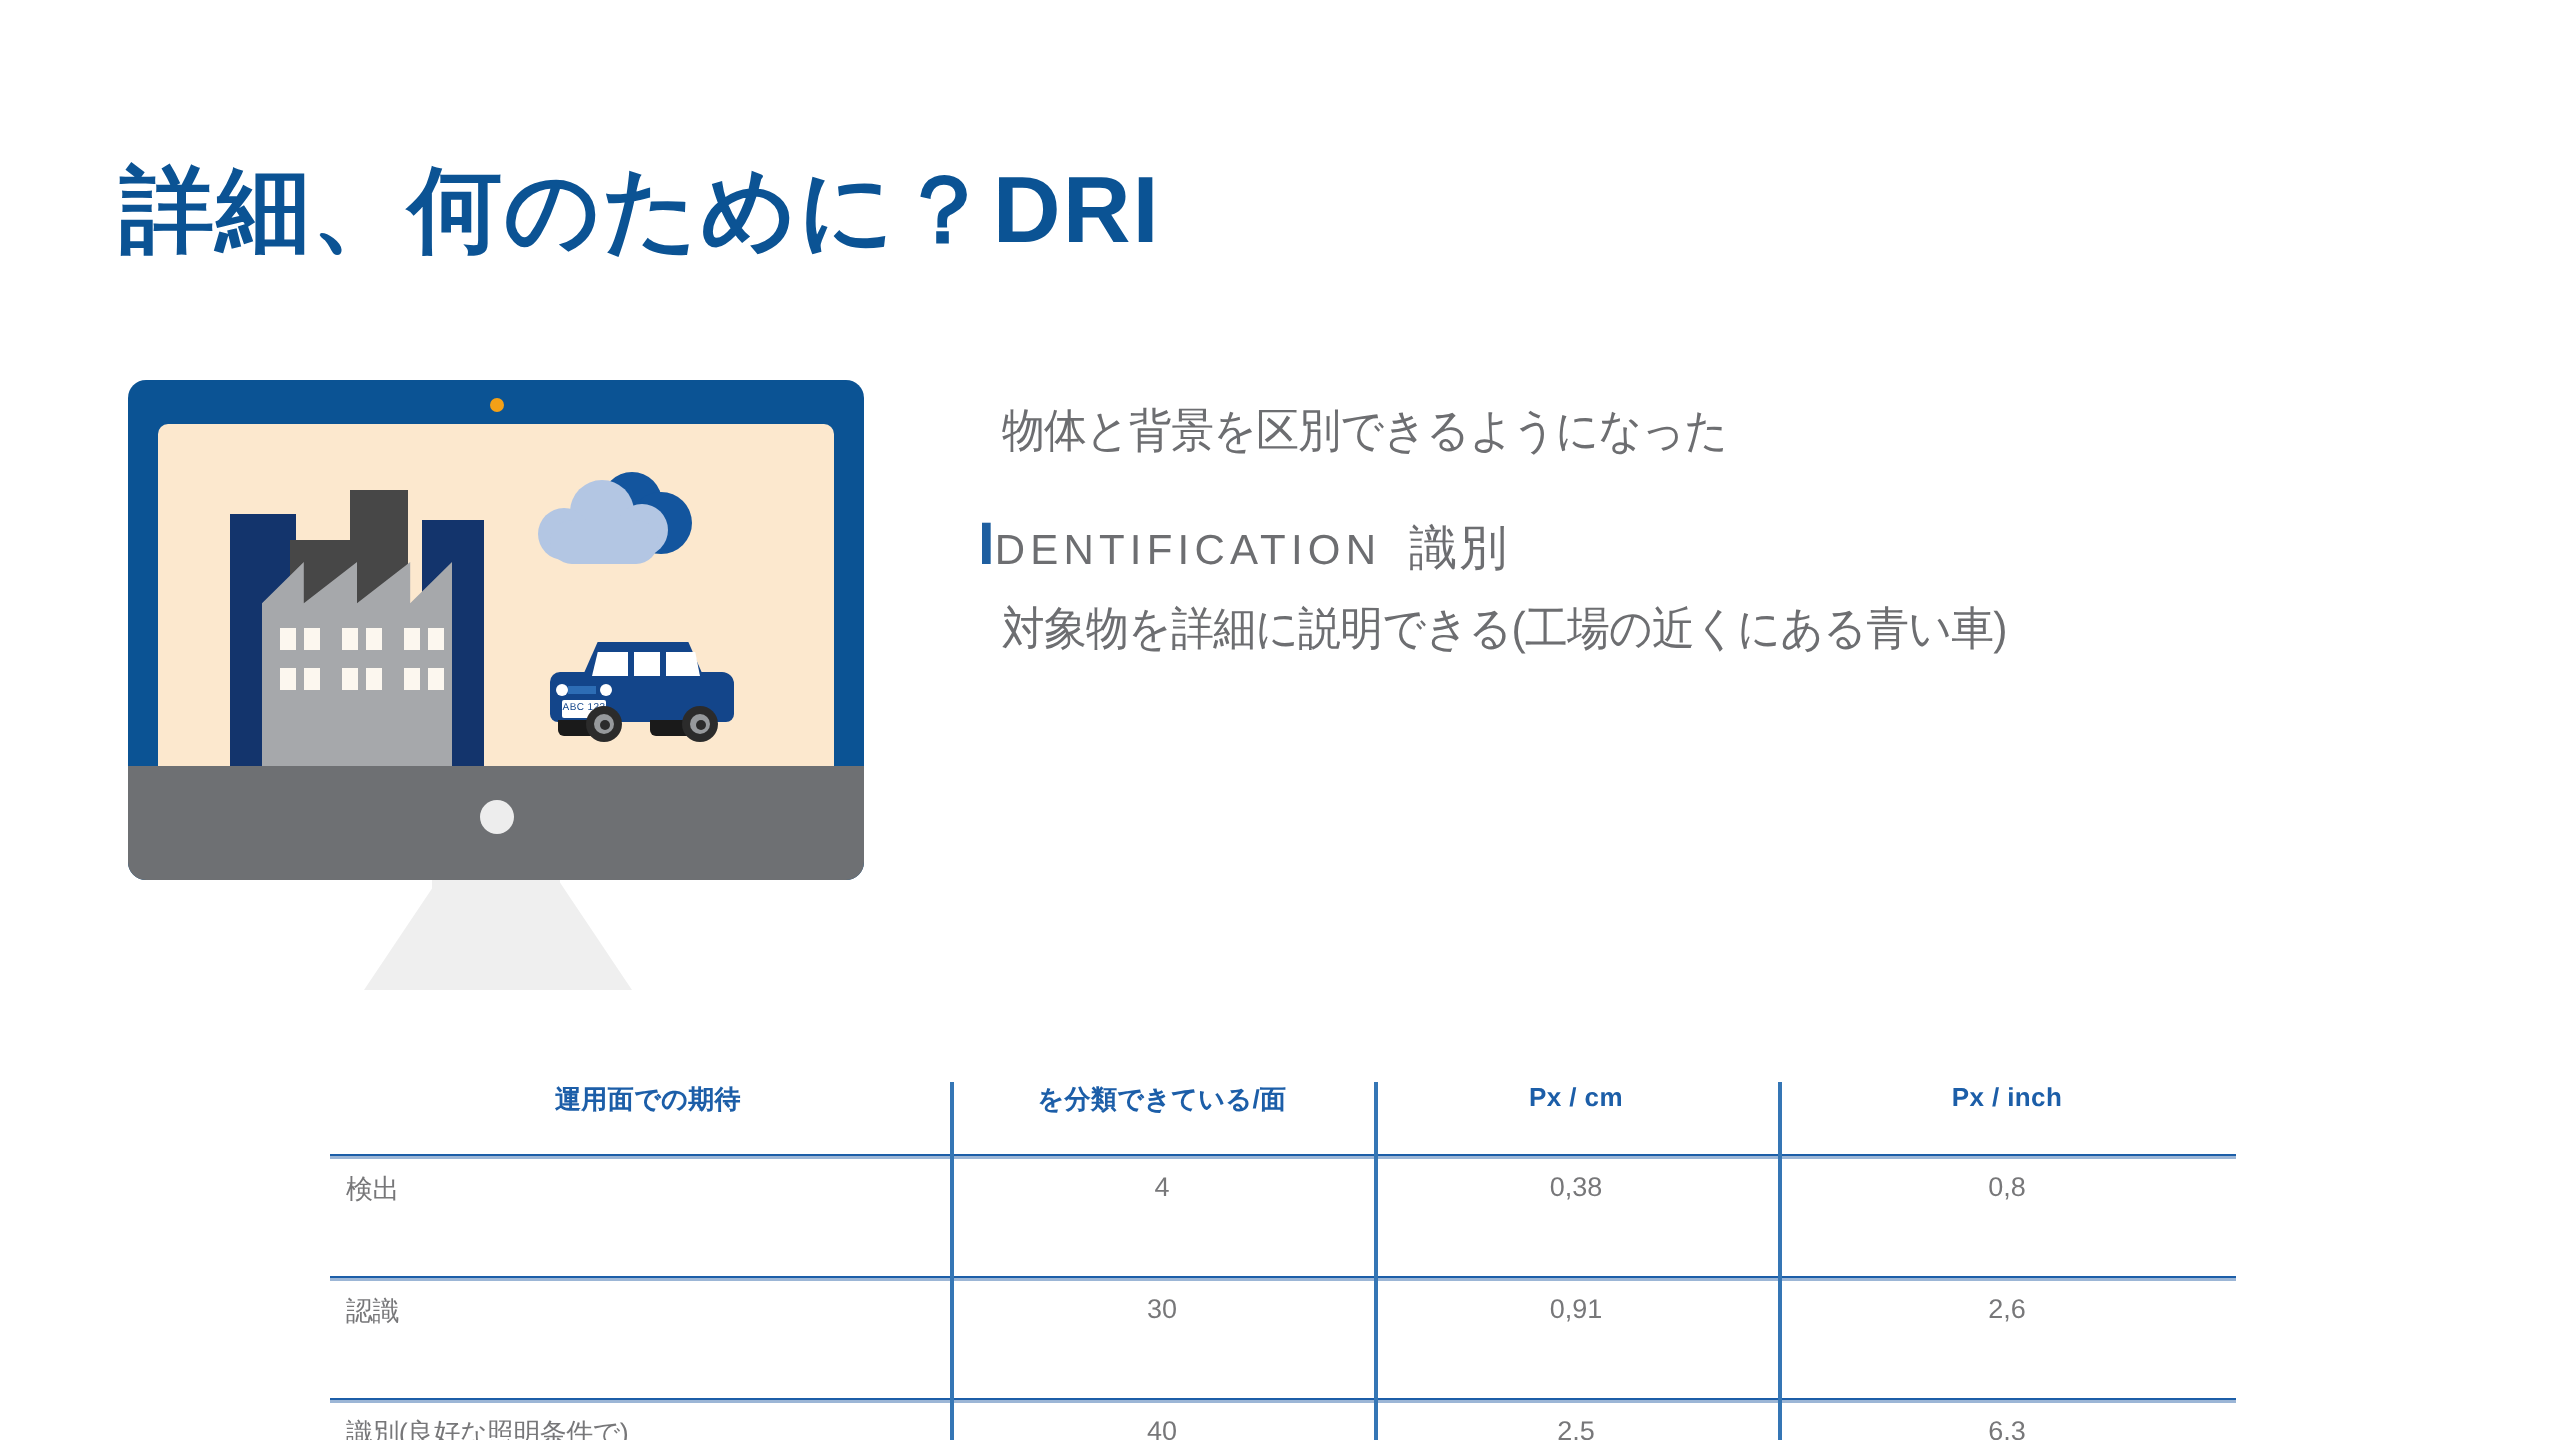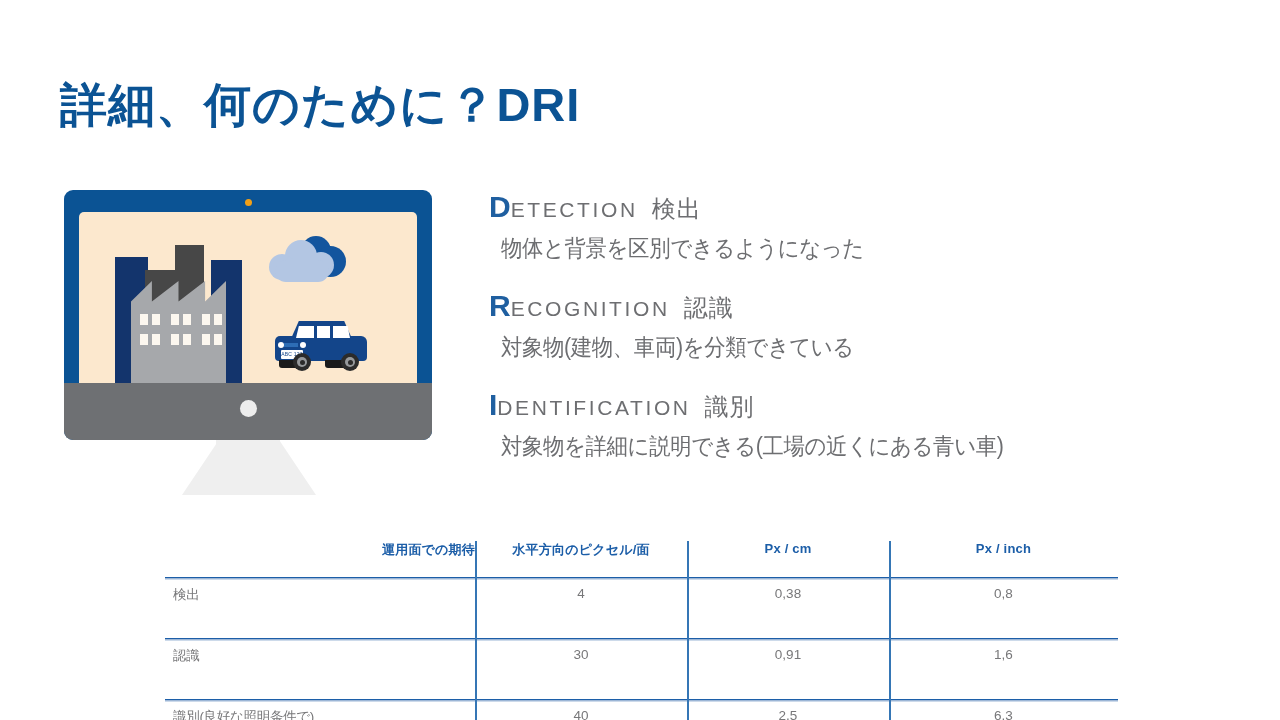--- a/index.html
+++ b/index.html
@@ -269,21 +269,21 @@
 
   .dri-table th {
     color: #1c5ea8;
     font-size: 13px;
     font-weight: bold;
     padding: 0 0 18px 0;
     vertical-align: top;
     letter-spacing: 0.2px;
     white-space: nowrap;
   }
-  .dri-table th.left { text-align: right; padding-left: 8px; }
+  .dri-table th.left { text-align: center; padding-left: 8px; }
   .dri-table th.center { text-align: center; }
 
   .dri-table td {
     color: #777779;
     font-size: 13.5px;
     height: 30px;
     padding: 8px 0 22px 0;
     vertical-align: top;
     white-space: nowrap;
   }
@@ -370,63 +370,58 @@
 
       <div class="monitor-chin">
         <div class="monitor-button"></div>
       </div>
     </div>
   </div>
 
   <div class="dri-list">
 
     <div class="dri-block">
-      <div class="dri-heading"><span class="cap">D</span><span class="rest">ETECTION</span><span class="jp">検出</span></div>
       <div class="dri-sub">物体と背景を区別できるようになった</div>
     </div>
 
-    <div class="dri-block">
-      <div class="dri-heading"><span class="cap">R</span><span class="rest">ECOGNITION</span><span class="jp">認識</span></div>
-      <div class="dri-sub">対象物(建物、車両)を分類できている</div>
-    </div>
 
     <div class="dri-block">
       <div class="dri-heading"><span class="cap">I</span><span class="rest">DENTIFICATION</span><span class="jp">識別</span></div>
       <div class="dri-sub">対象物を詳細に説明できる(工場の近くにある青い車)</div>
     </div>
 
   </div>
 
   <table class="dri-table">
     <colgroup>
       <col class="c0">
         <col class="c1">
         <col class="c2">
         <col class="c3">
     </colgroup>
     <thead>
       <tr>
         <th class="left">運用面での期待</th>
-        <th class="center">水平方向のピクセル/面</th>
+        <th class="center">を分類できている/面</th>
         <th class="center">Px / cm</th>
         <th class="center">Px / inch</th>
       </tr>
     </thead>
     <tbody>
       <tr>
         <td class="left">検出</td>
         <td class="center">4</td>
         <td class="center">0,38</td>
         <td class="center">0,8</td>
       </tr>
       <tr>
         <td class="left">認識</td>
         <td class="center">30</td>
         <td class="center">0,91</td>
-        <td class="center">1,6</td>
+        <td class="center">2,6</td>
       </tr>
       <tr>
         <td class="left">識別(良好な照明条件で)</td>
         <td class="center">40</td>
         <td class="center">2,5</td>
         <td class="center">6,3</td>
       </tr>
 
     </tbody>
   </table>

